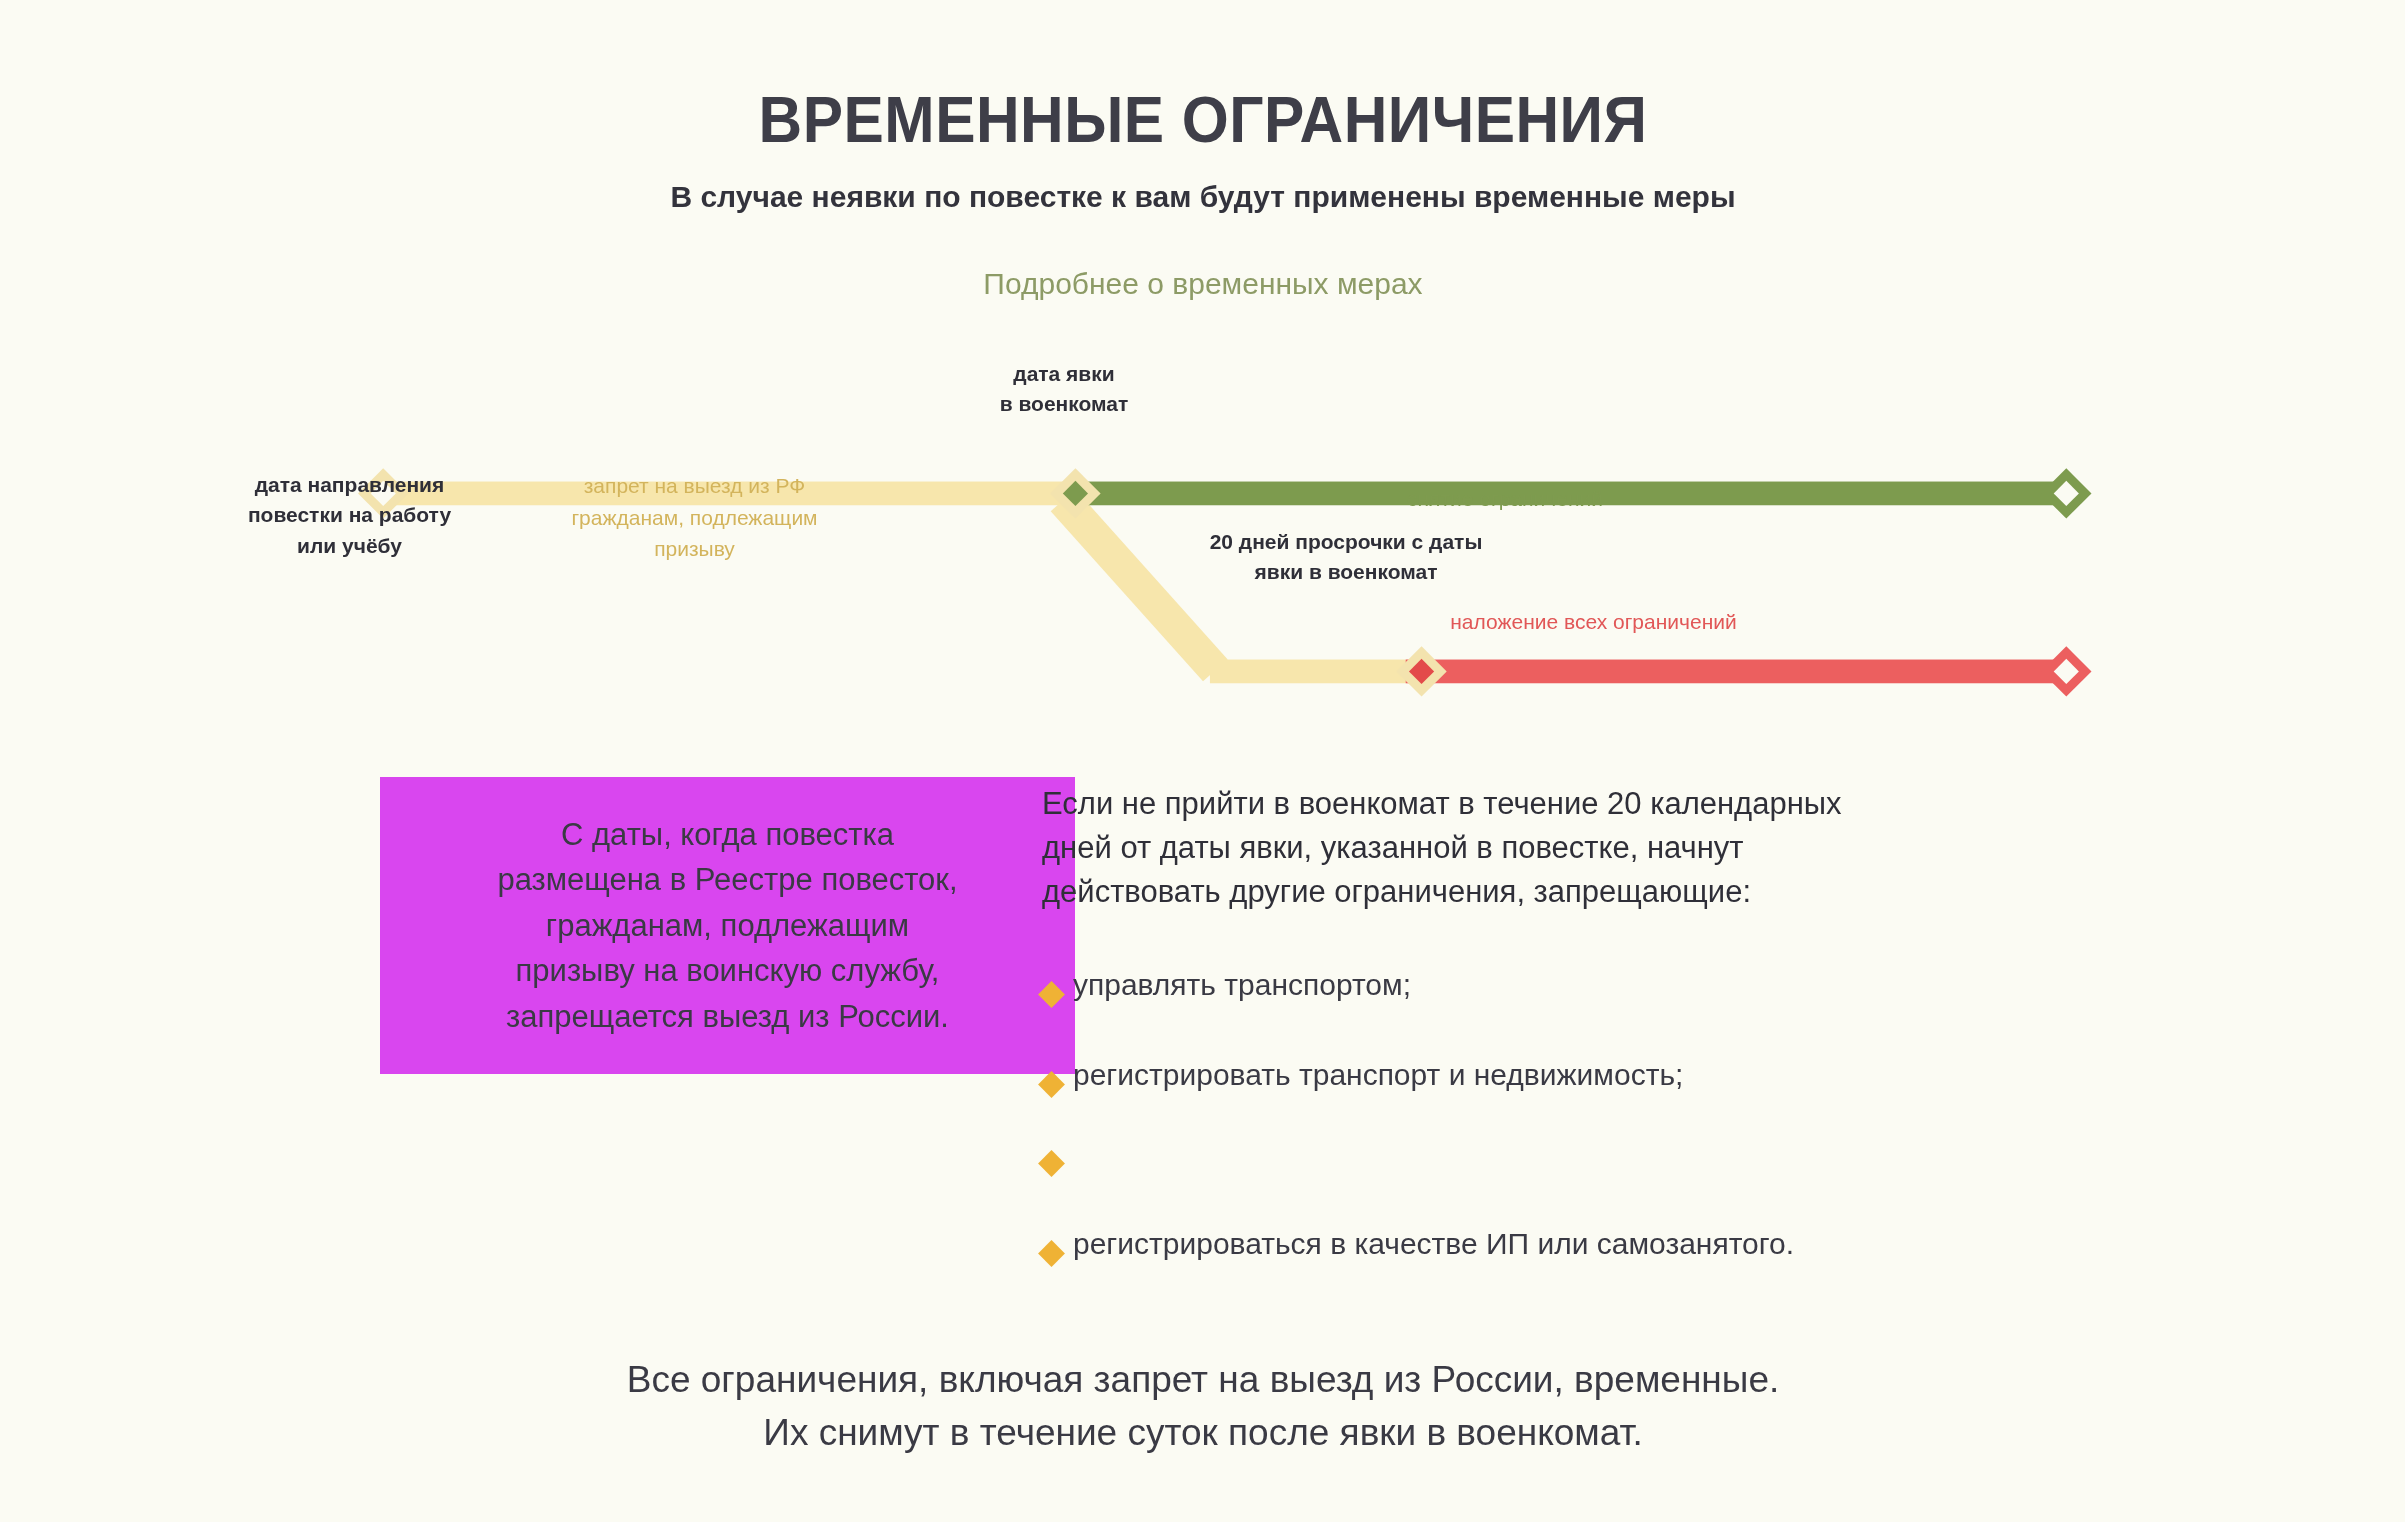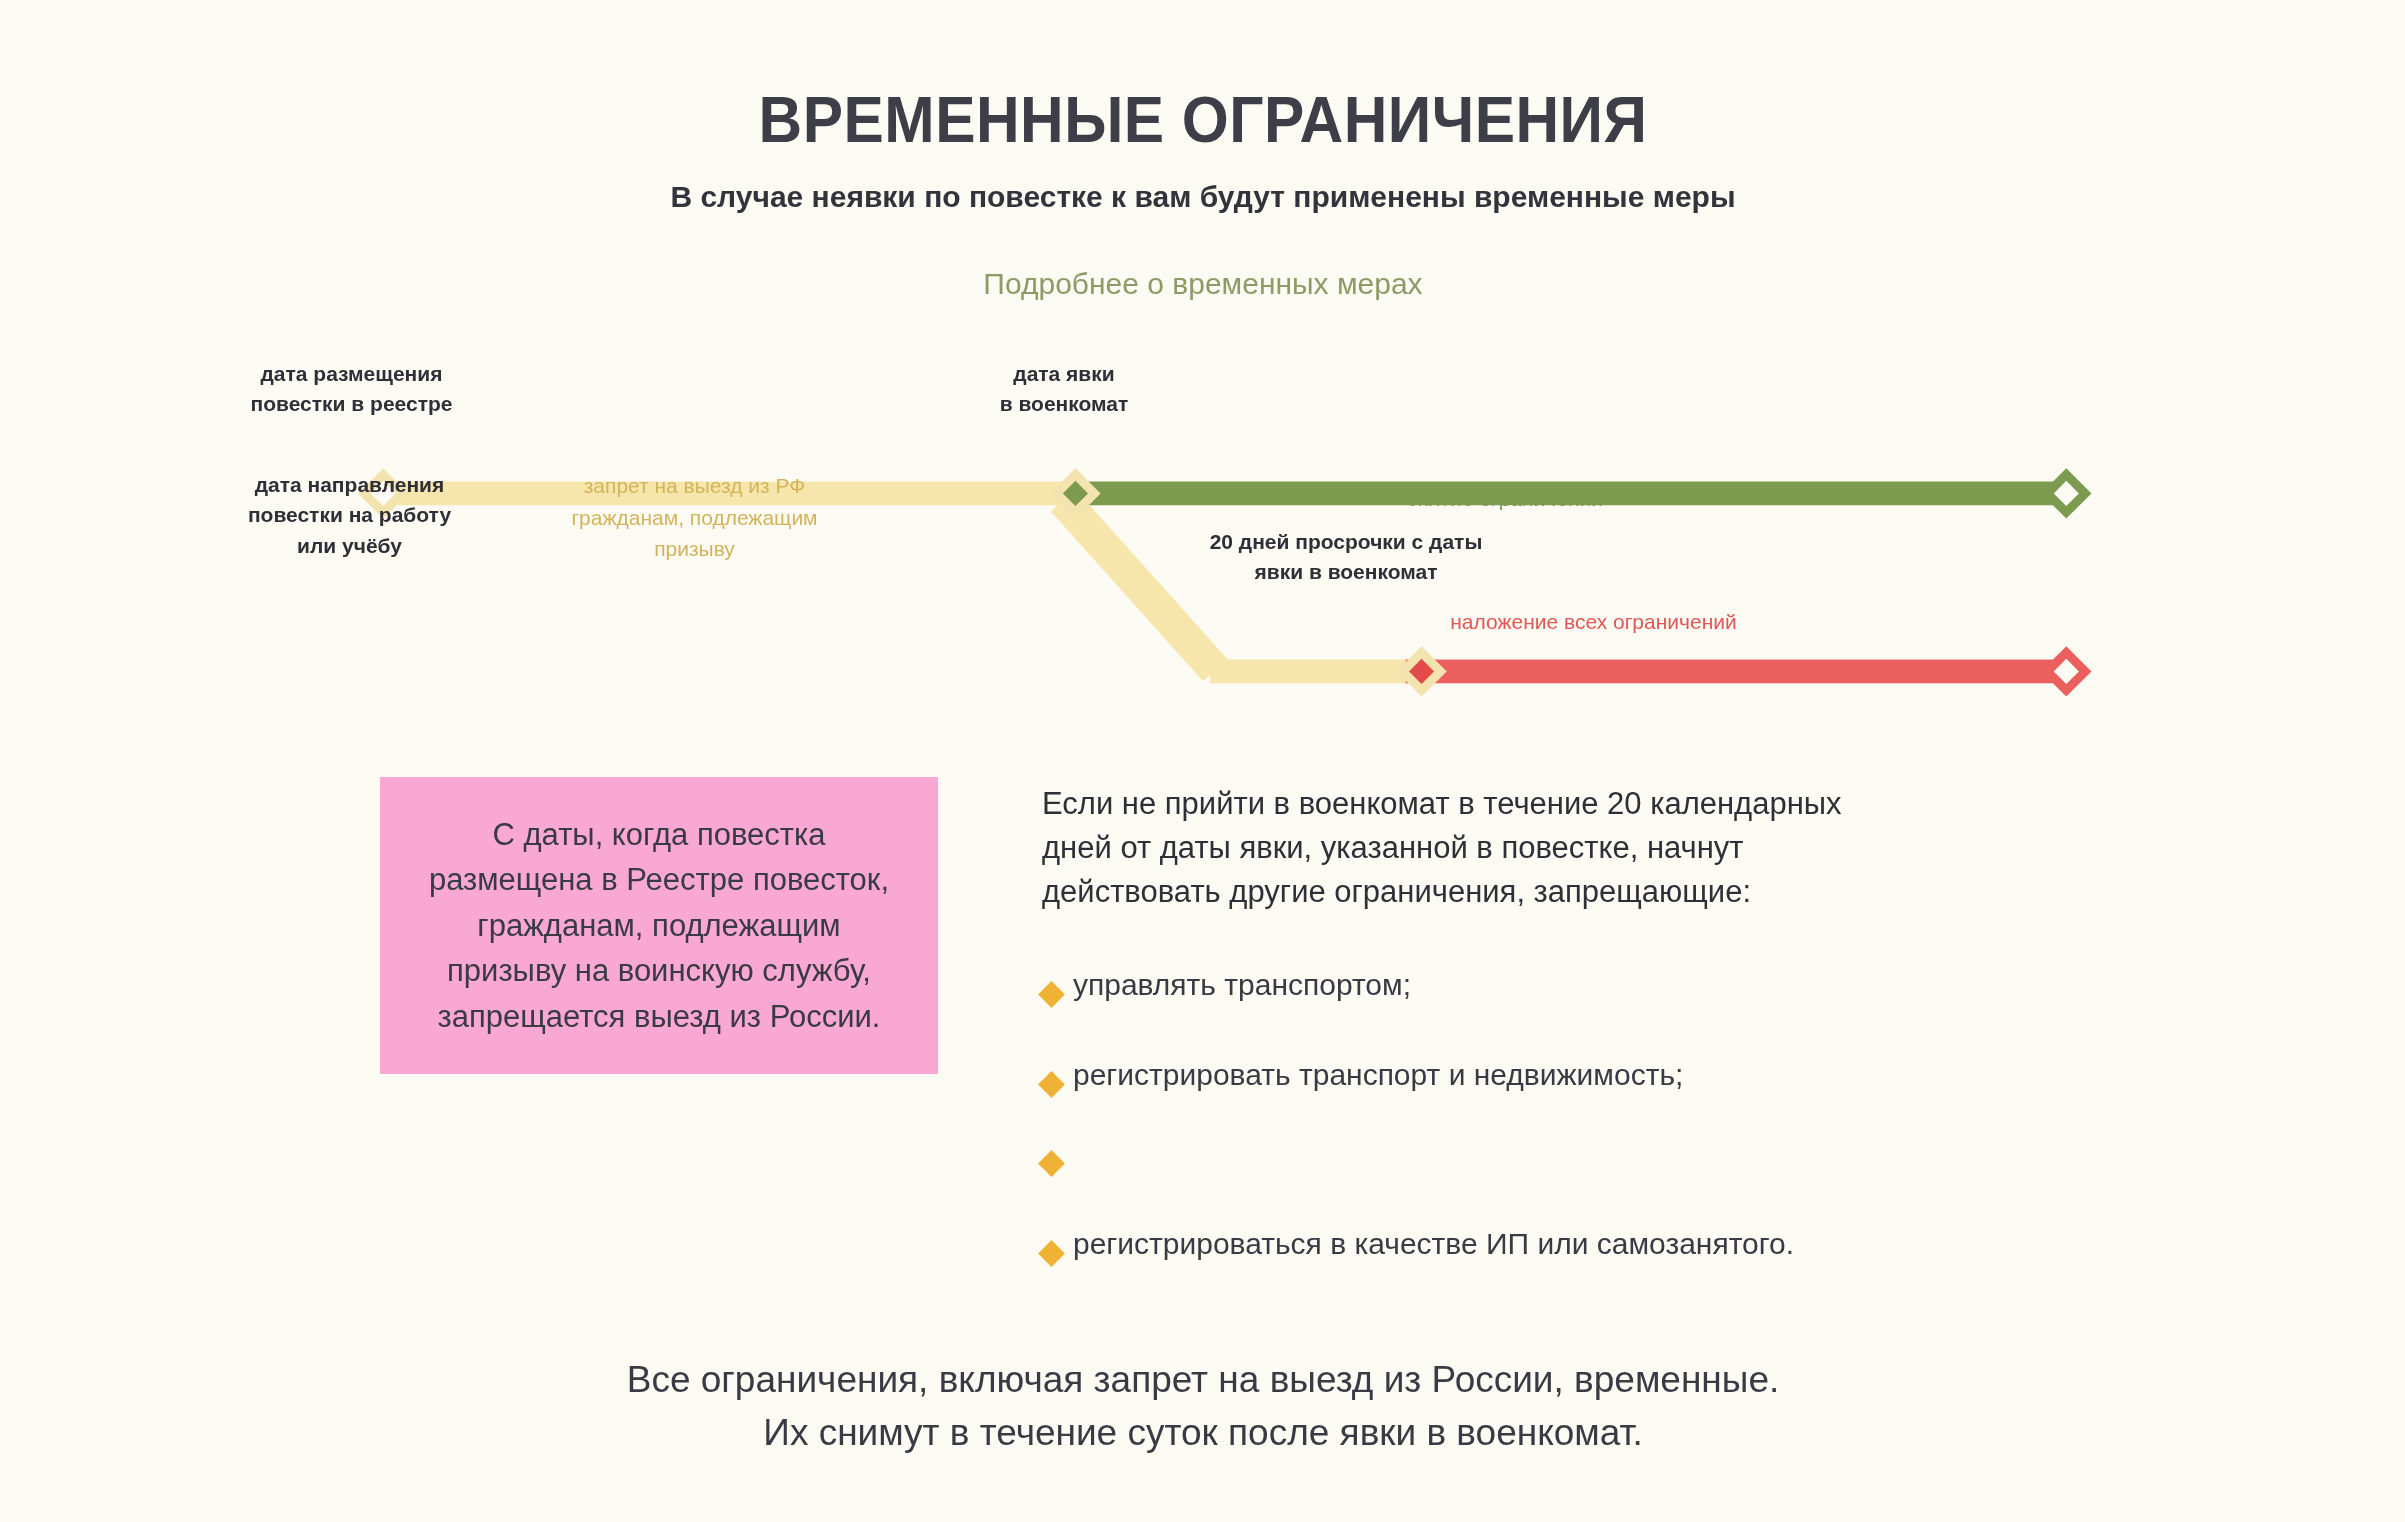--- a/index.html
+++ b/index.html
@@ -105,23 +105,23 @@
 
   #note-exitban  { left: 531px;  top: 119px; width: 327px; }
   #note-lift     { left: 1287px; top: 132px; width: 436px; }
   #note-allrest  { left: 1356px; top: 255px; width: 475px; }
 
   
   .callout {
     position: absolute;
     left: 380px;
     top: 777px;
-    width: 558px;
+    width: 695px;
     height: 297px;
-    background: #f9a8d4;
+    background: #d946ef;
     display: flex;
     align-items: center;
     justify-content: center;
   }
   .callout-text {
     font-size: 31px;
     line-height: 1.47;
     text-align: center;
     color: #3A3A44;
     padding: 0 36px;
@@ -222,22 +222,20 @@
         <rect x="1418" y="306" width="36" height="36" transform="rotate(45 1436 324)" fill="#F3E3AE"></rect>
         <rect x="1427" y="315" width="18" height="18" transform="rotate(45 1436 324)" fill="#E34A4A"></rect>
       </g>
 
       <g>
         <rect x="2070" y="306" width="36" height="36" transform="rotate(45 2088 324)" fill="#EC5F5F"></rect>
         <rect x="2079" y="315" width="18" height="18" transform="rotate(45 2088 324)" fill="#FBFBF3"></rect>
       </g>
     </svg>
 
-    <div class="tl-label" id="lbl-registry">дата размещения
-повестки в реестре</div>
 
     <div class="tl-label" id="lbl-work">дата направления
 повестки на работу
 или учёбу</div>
 
     <div class="tl-label" id="lbl-appear">дата явки
 в военкомат</div>
 
     <div class="tl-label" id="lbl-delay">20 дней просрочки с даты
 явки в военкомат</div>

